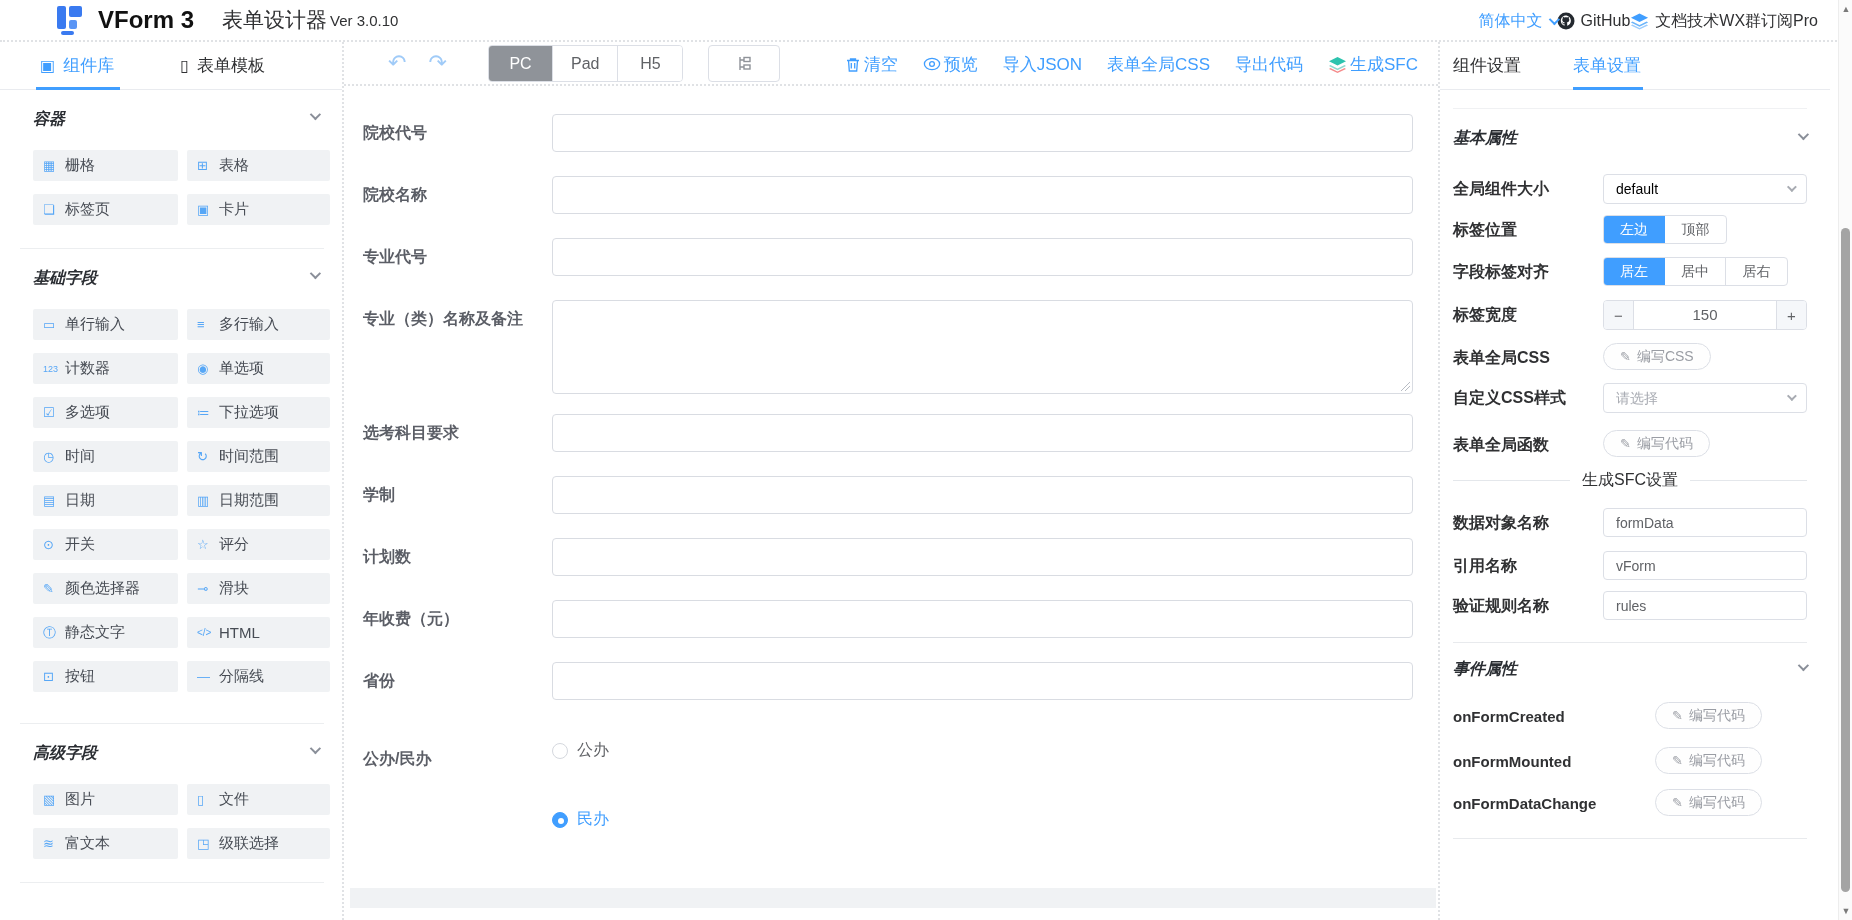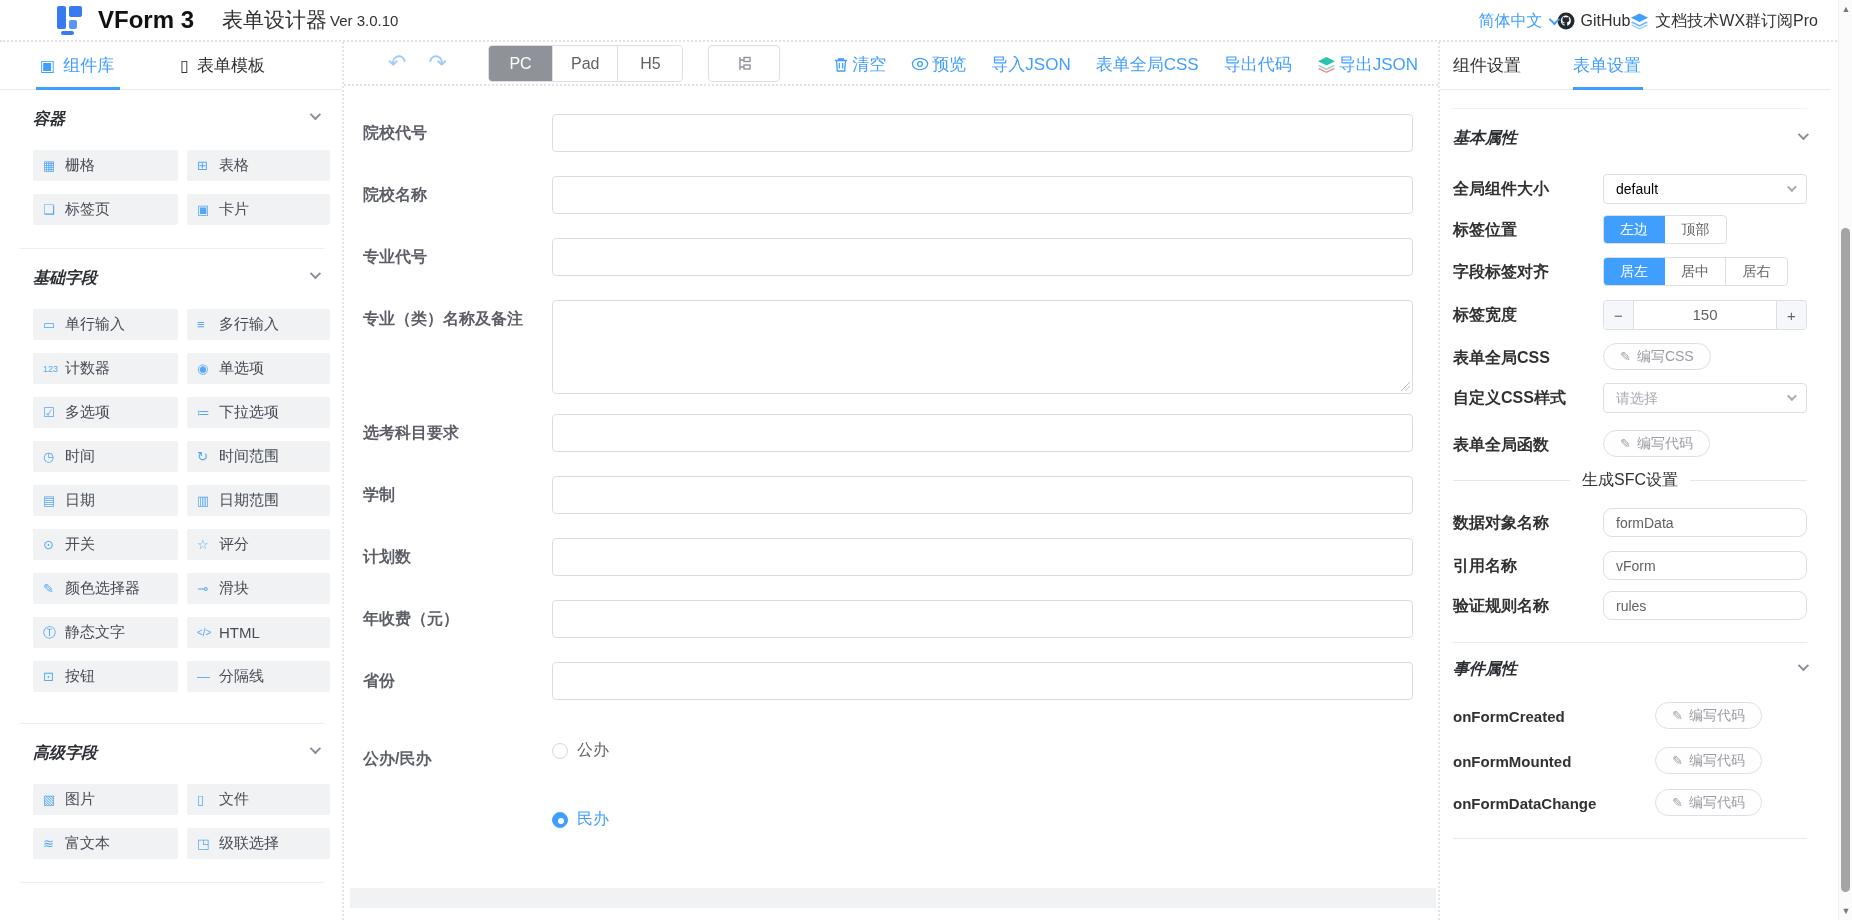--- a/index.html
+++ b/index.html
@@ -102,21 +102,21 @@
              color:#606266; font-size:15px; cursor:pointer; }
   .stepbtn.minus { border-right:1px solid #dcdfe6; }
   .stepbtn.plus { border-left:1px solid #dcdfe6; }
   .stepval { flex:1; text-align:center; line-height:28px; font-size:15px; color:#606266; }
   .pill { display:inline-flex; align-items:center; gap:6px; height:27px; padding:0 16px; border:1px solid #dcdfe6;
           border-radius:14px; background:#fefefe; color:#9a9da4; font-size:14px; cursor:pointer; }
   .pill .pi { font-size:13px; }
   .sfc-divider { position:absolute; left:13px; width:354px; display:flex; align-items:center; gap:12px; }
   .sfc-divider .line { flex:1; height:1px; background:#e4e7eb; }
   .sfc-divider .txt { font-size:16px; color:#303133; white-space:nowrap; }
-  .pinput { width:204px; height:29px; border:1px solid #dcdfe6; border-radius:9px; padding:0 12px;
+  .pinput { width:204px; height:29px; border:1px solid #dcdfe6; border-radius:4px; padding:0 12px;
             font-size:14px; color:#606266; outline:none; background:#fff; }
   .pdiv { position:absolute; left:13px; width:354px; height:1px; background:#e8eaed; }
   .ev-label { font-size:15px; }
   .ev-pill { left:202px !important; }
 
   
   .vscroll { position:absolute; right:0; top:0; width:14px; height:920px; background:#fbfbfb; border-left:1px solid #ededed; }
   .vs-arrow { position:absolute; left:0; width:14px; text-align:center; font-size:9px; color:#7a7a7a; cursor:pointer; }
   .vs-up { top:4px; } .vs-down { bottom:4px; }
   .vs-thumb { position:absolute; left:2px; top:228px; width:9px; height:664px; background:#a4a4a4; border-radius:5px; cursor:pointer; }
@@ -347,21 +347,21 @@
         </div>
         <div class="t-action">
           <span>导出代码</span>
         </div>
         <div class="t-action">
           <svg width="19" height="17" viewBox="0 0 20 18">
             <path d="M10 1 19 5.5 10 10 1 5.5z" fill="#2cc3ae"></path>
             <path d="M2.5 9.5 10 13.2 17.5 9.5 19 10.5 10 15 1 10.5z" fill="#8ed9cf"></path>
             <path d="M2.5 12.8 10 16.4 17.5 12.8 19 13.8 10 18 1 13.8z" fill="#f58b8b"></path>
           </svg>
-          <span>导出JSON</span>
+          <span>生成SFC</span>
         </div>
       </div>
     </div>
 
     <div class="canvas">
       <div class="canvas-bottom"></div>
       <div class="form-card">
 
         <div class="frow" style="top:12px;">
           <div class="flabel">院校代号</div>

